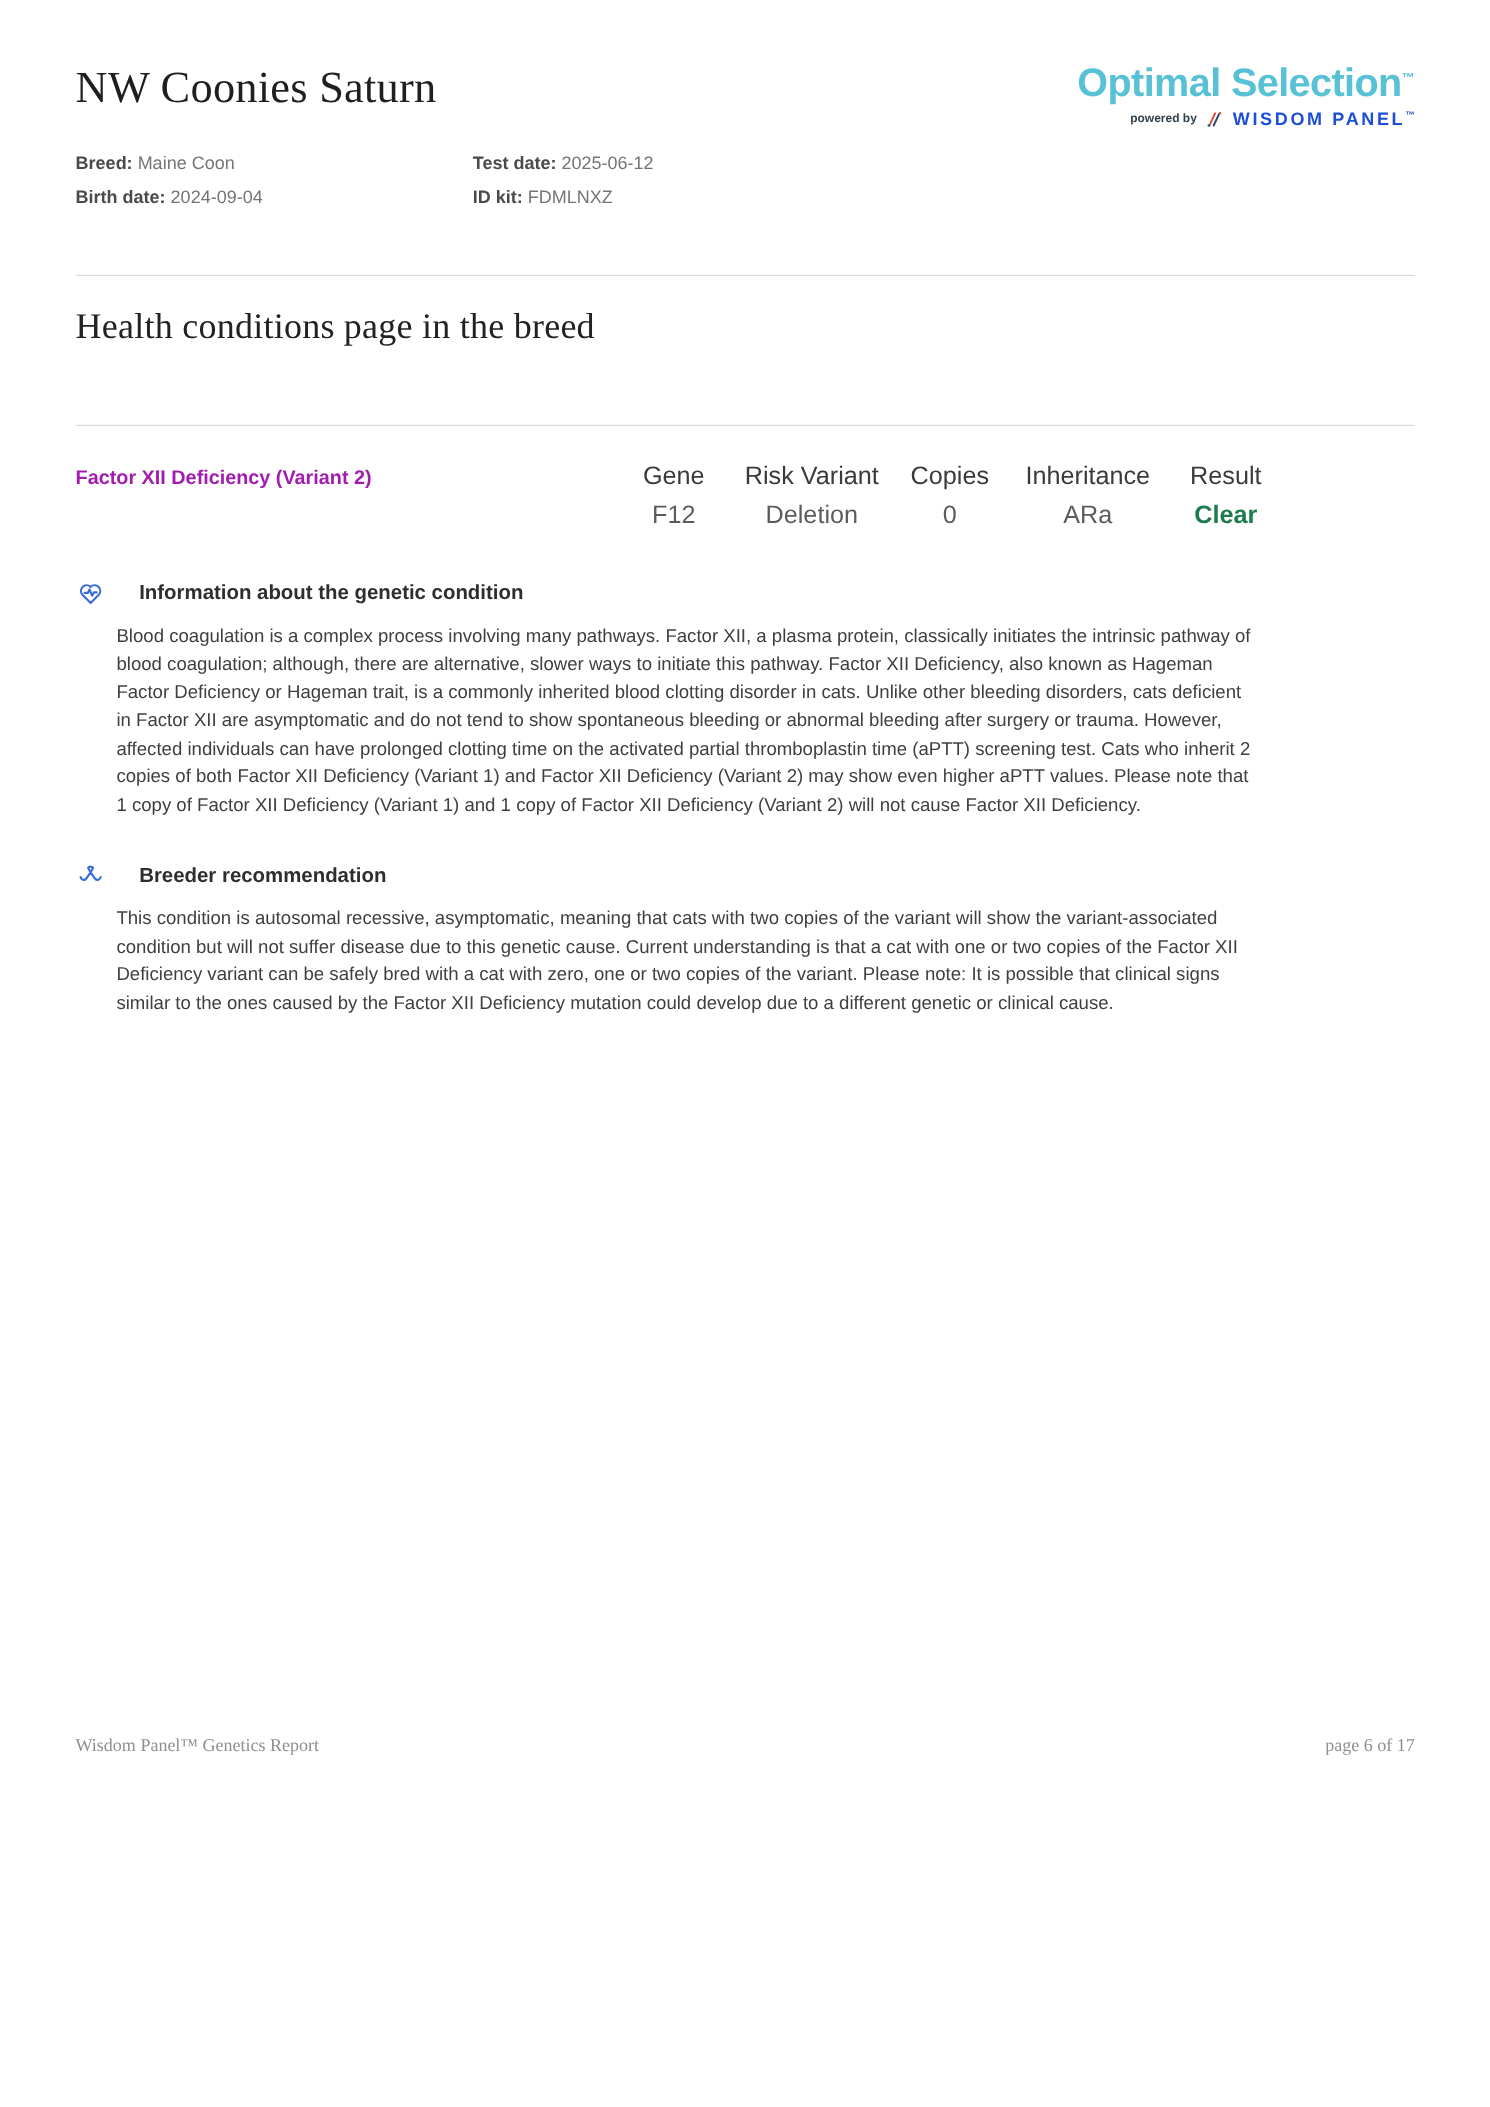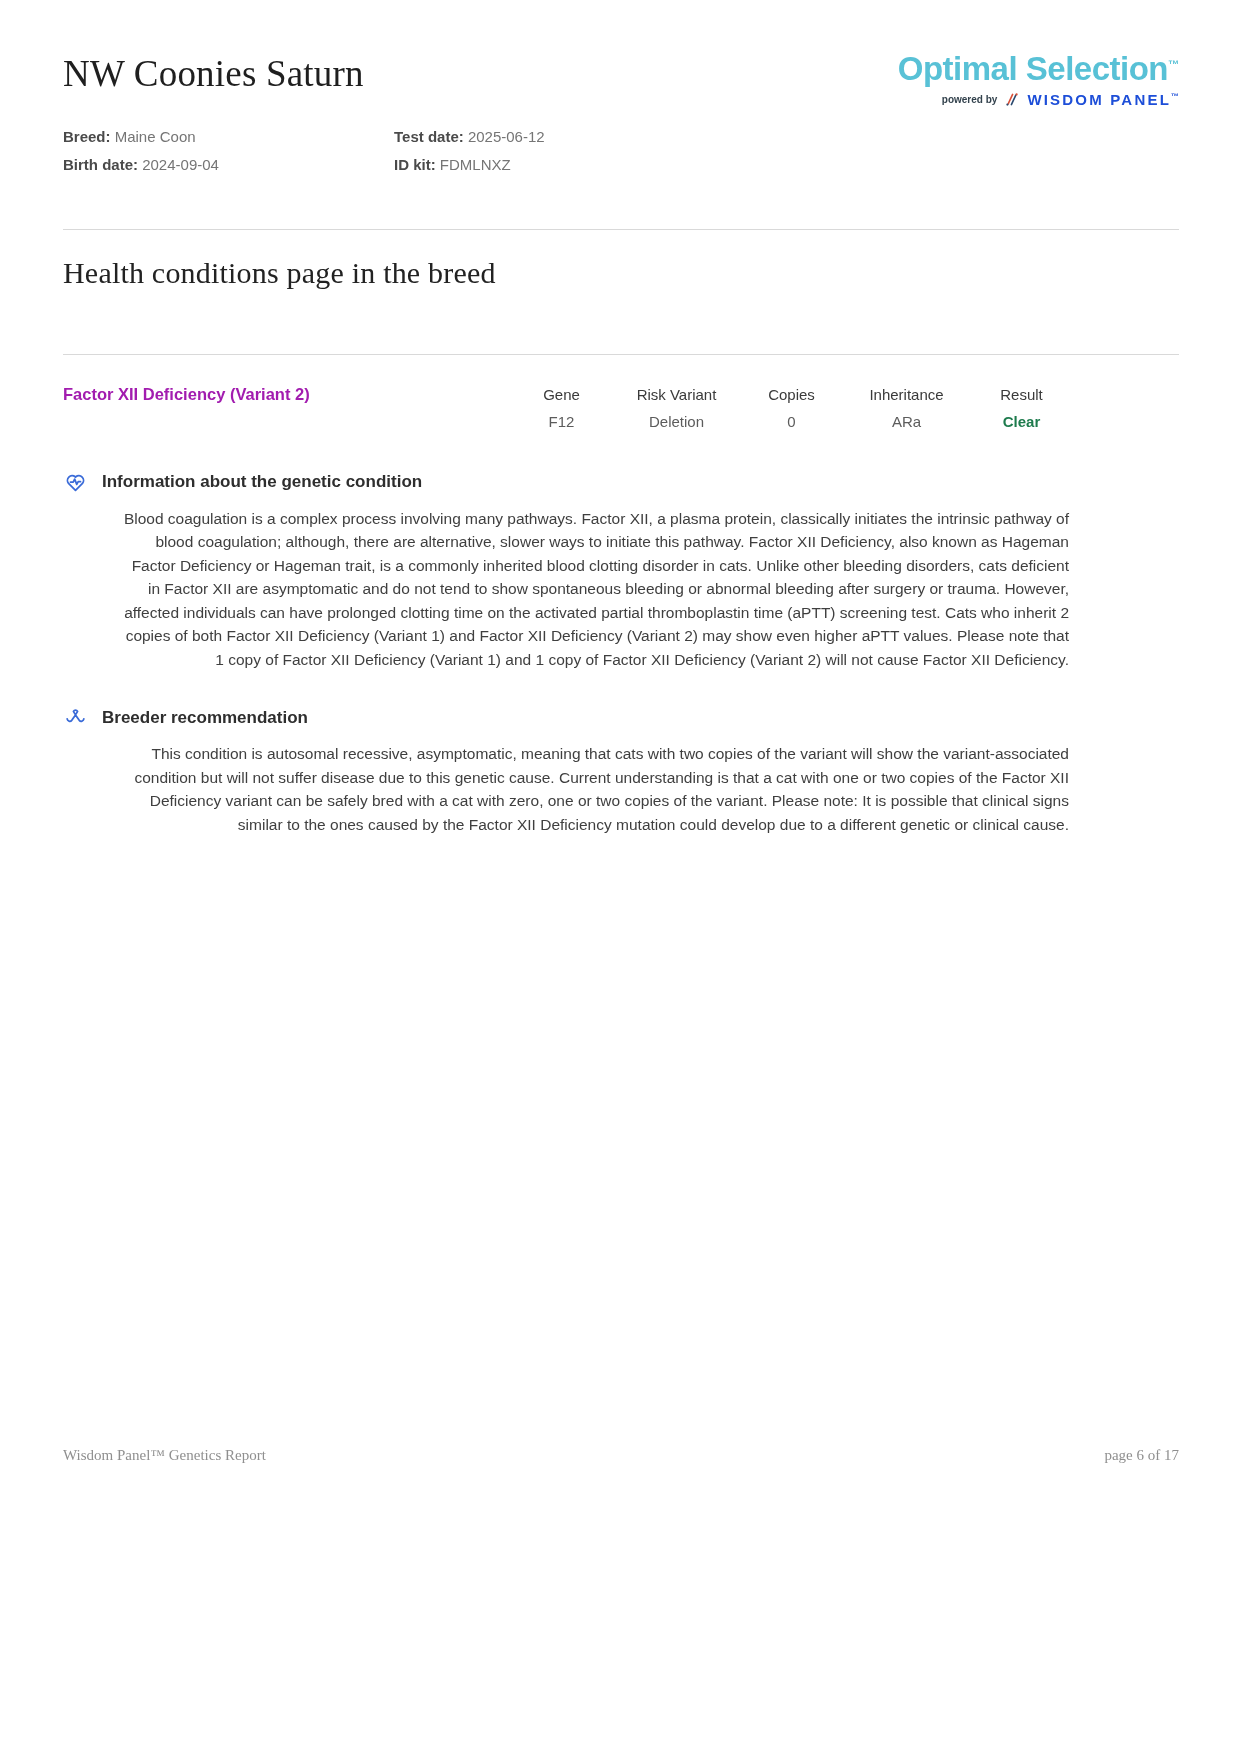--- a/index.html
+++ b/index.html
@@ -50,34 +50,34 @@
     font-family:"Liberation Serif","DejaVu Serif",serif;
     font-size:30px; font-weight:500; color:#222222; letter-spacing:0.2px;
   }
 
   
   .cond-row { display:flex; align-items:baseline; padding-right:100px; }
   .cond-row.headers { margin-top:30px; }
   .cond-row.values  { margin-top:9px; }
   .cond-name { flex:1; font-size:16.5px; font-weight:700; color:#a21caf; }
   .cond-name-spacer { flex:1; }
-  .col { width:115px; text-align:center; font-size:15px; }
+  .col { width:115px; text-align:center; font-size:21px; }
   .col.hdr { color:#3a3a3a; }
   .col.val { color:#5c5c5c; }
   .col.val.result { color:#1E7B4D; font-weight:700; }
 
   
   .sub-section { margin-top:40px; }
-  .sub-head { display:flex; align-items:center; gap:14px; }
+  .sub-head { display:flex; align-items:center; gap:28px; }
   .sub-head .icon { width:25px; height:25px; flex:0 0 auto; display:flex; }
   .sub-title { font-size:17px; font-weight:700; color:#2e2e2e; }
   .sub-body {
-    margin-top:12px; margin-left:54px;
+    margin-top:12px; margin-left:34px;
     width:952px;
-    font-size:15.5px; line-height:23.5px; color:#3f3f3f;text-align:right;
+    font-size:15.5px; line-height:23.5px; color:#3f3f3f;
   }
   .sub-section.breeder { margin-top:34px; }
 
   
   .footer {
     position:absolute; left:63px; right:63px; bottom:24px;
     display:flex; justify-content:space-between; align-items:baseline;
     font-family:"Liberation Serif","DejaVu Serif",serif;
     font-size:15px; color:#8f8f8f;
   }

